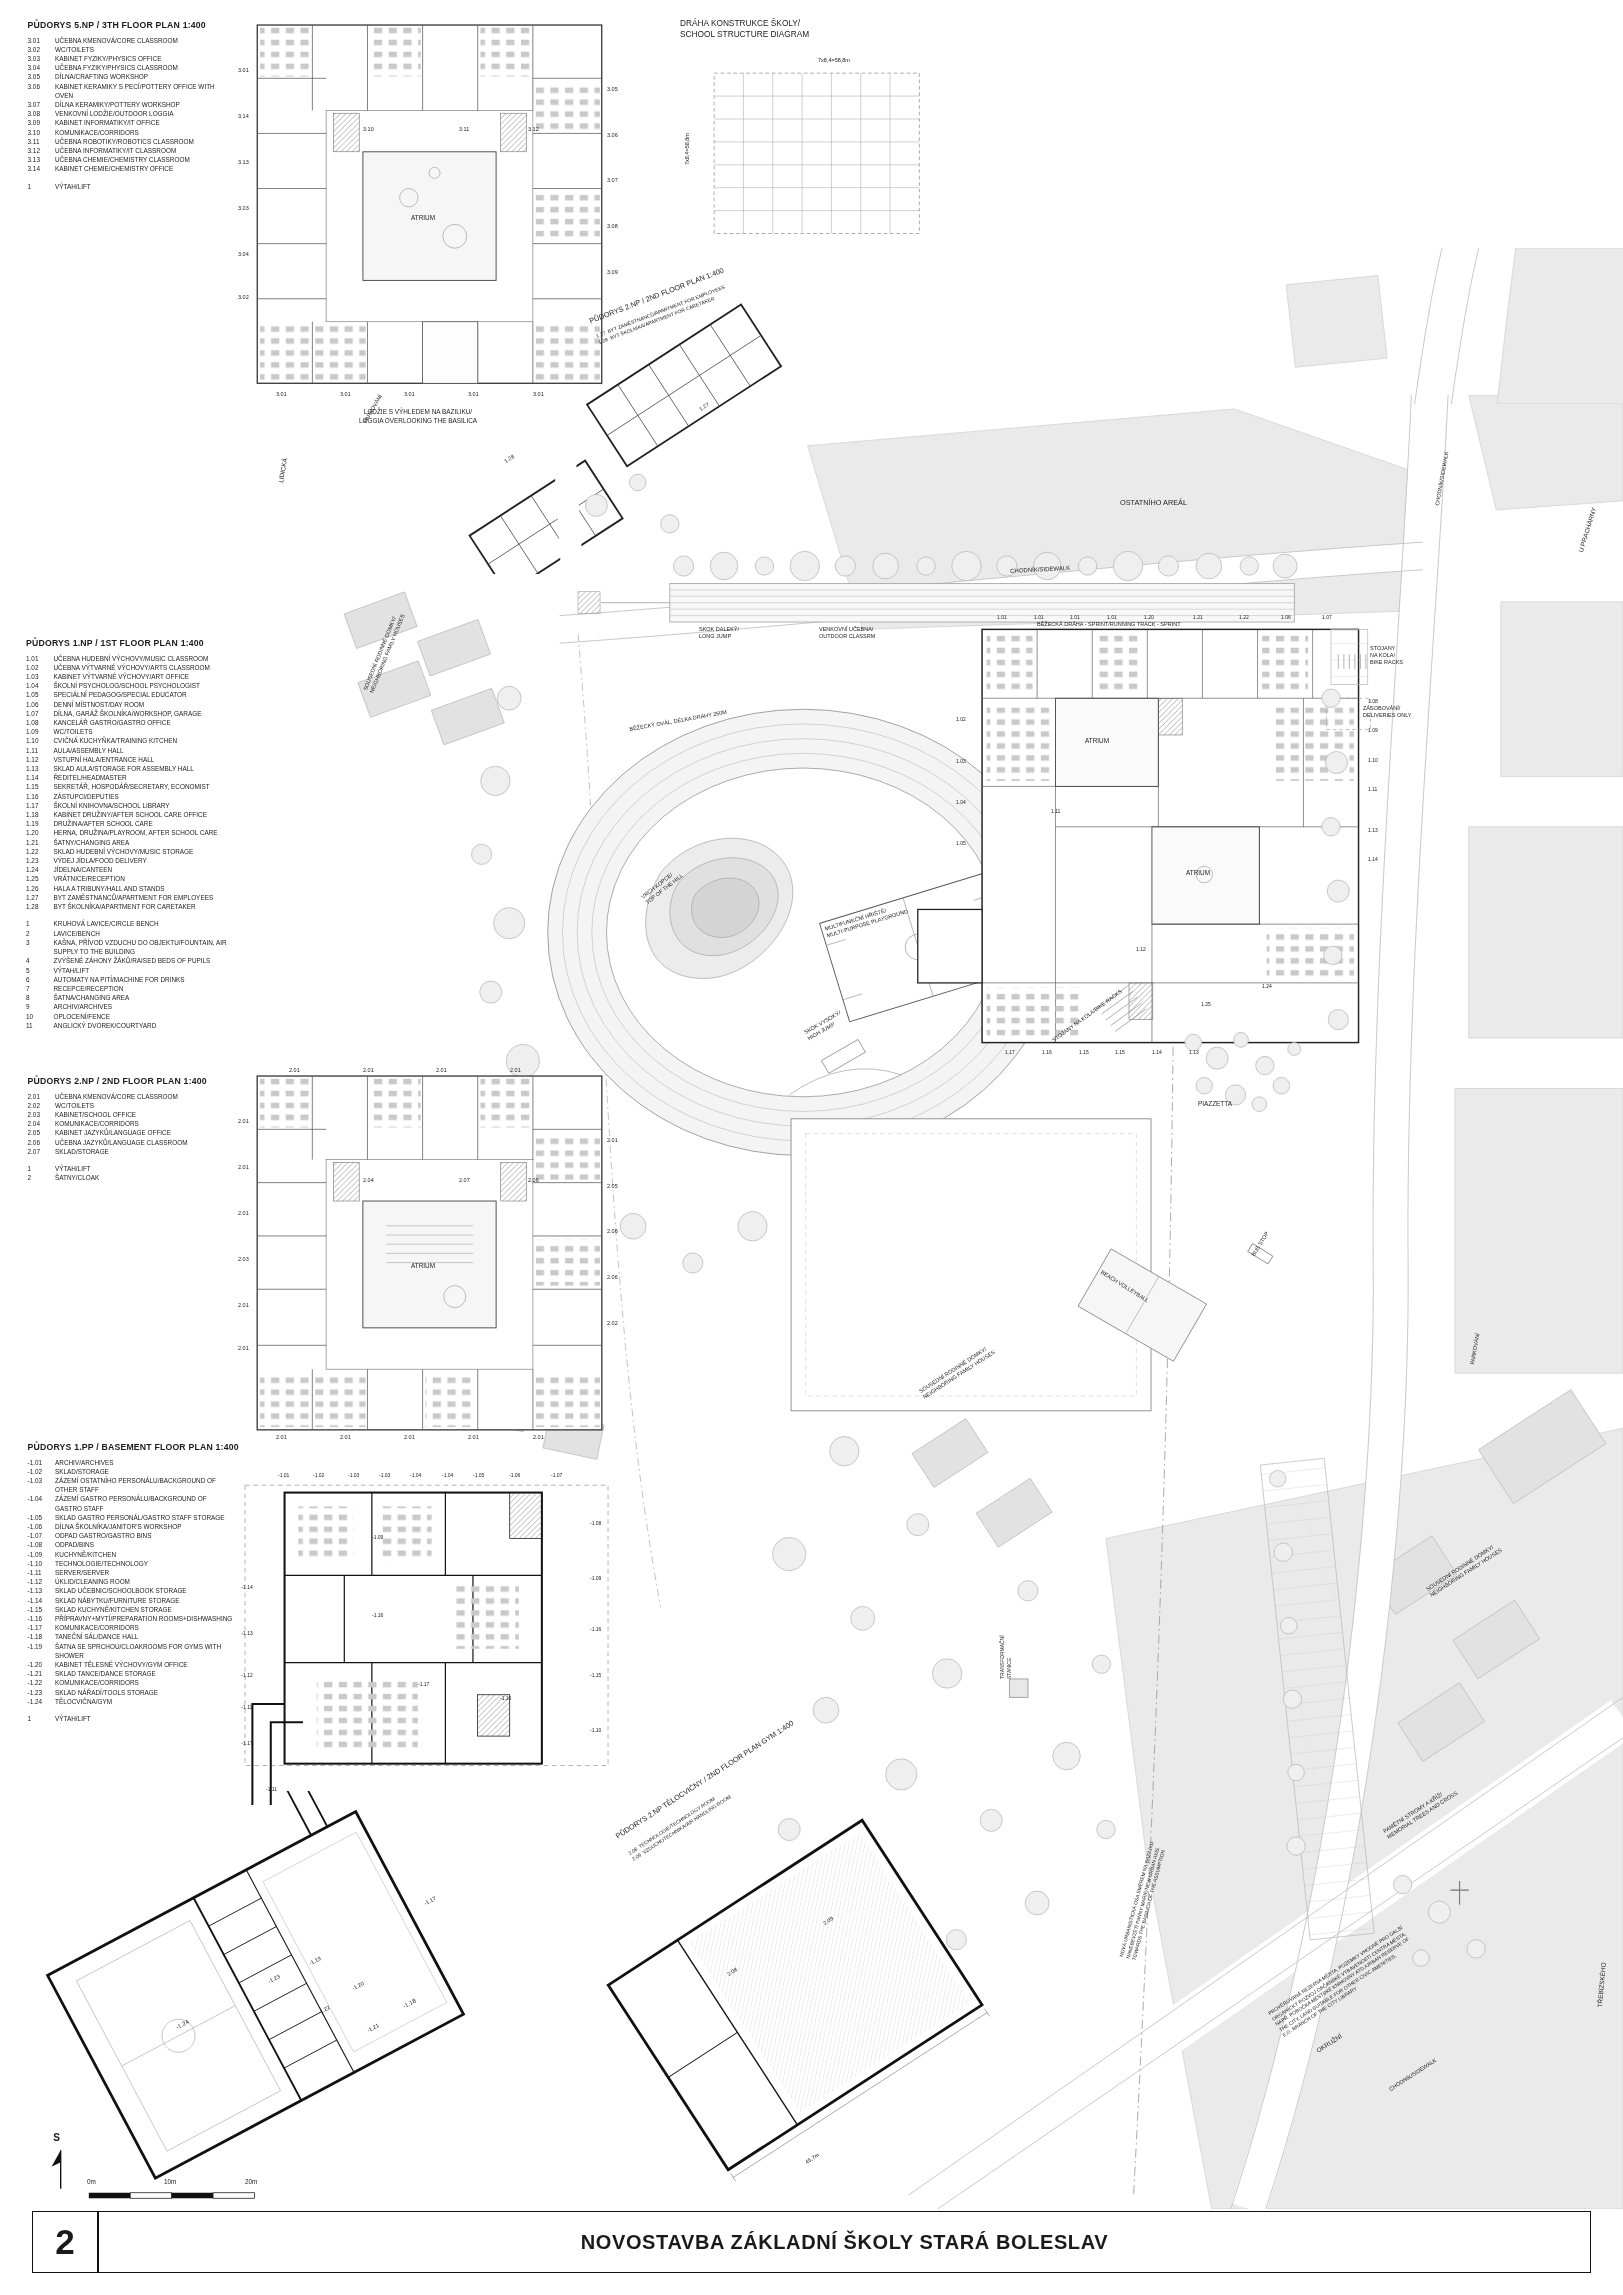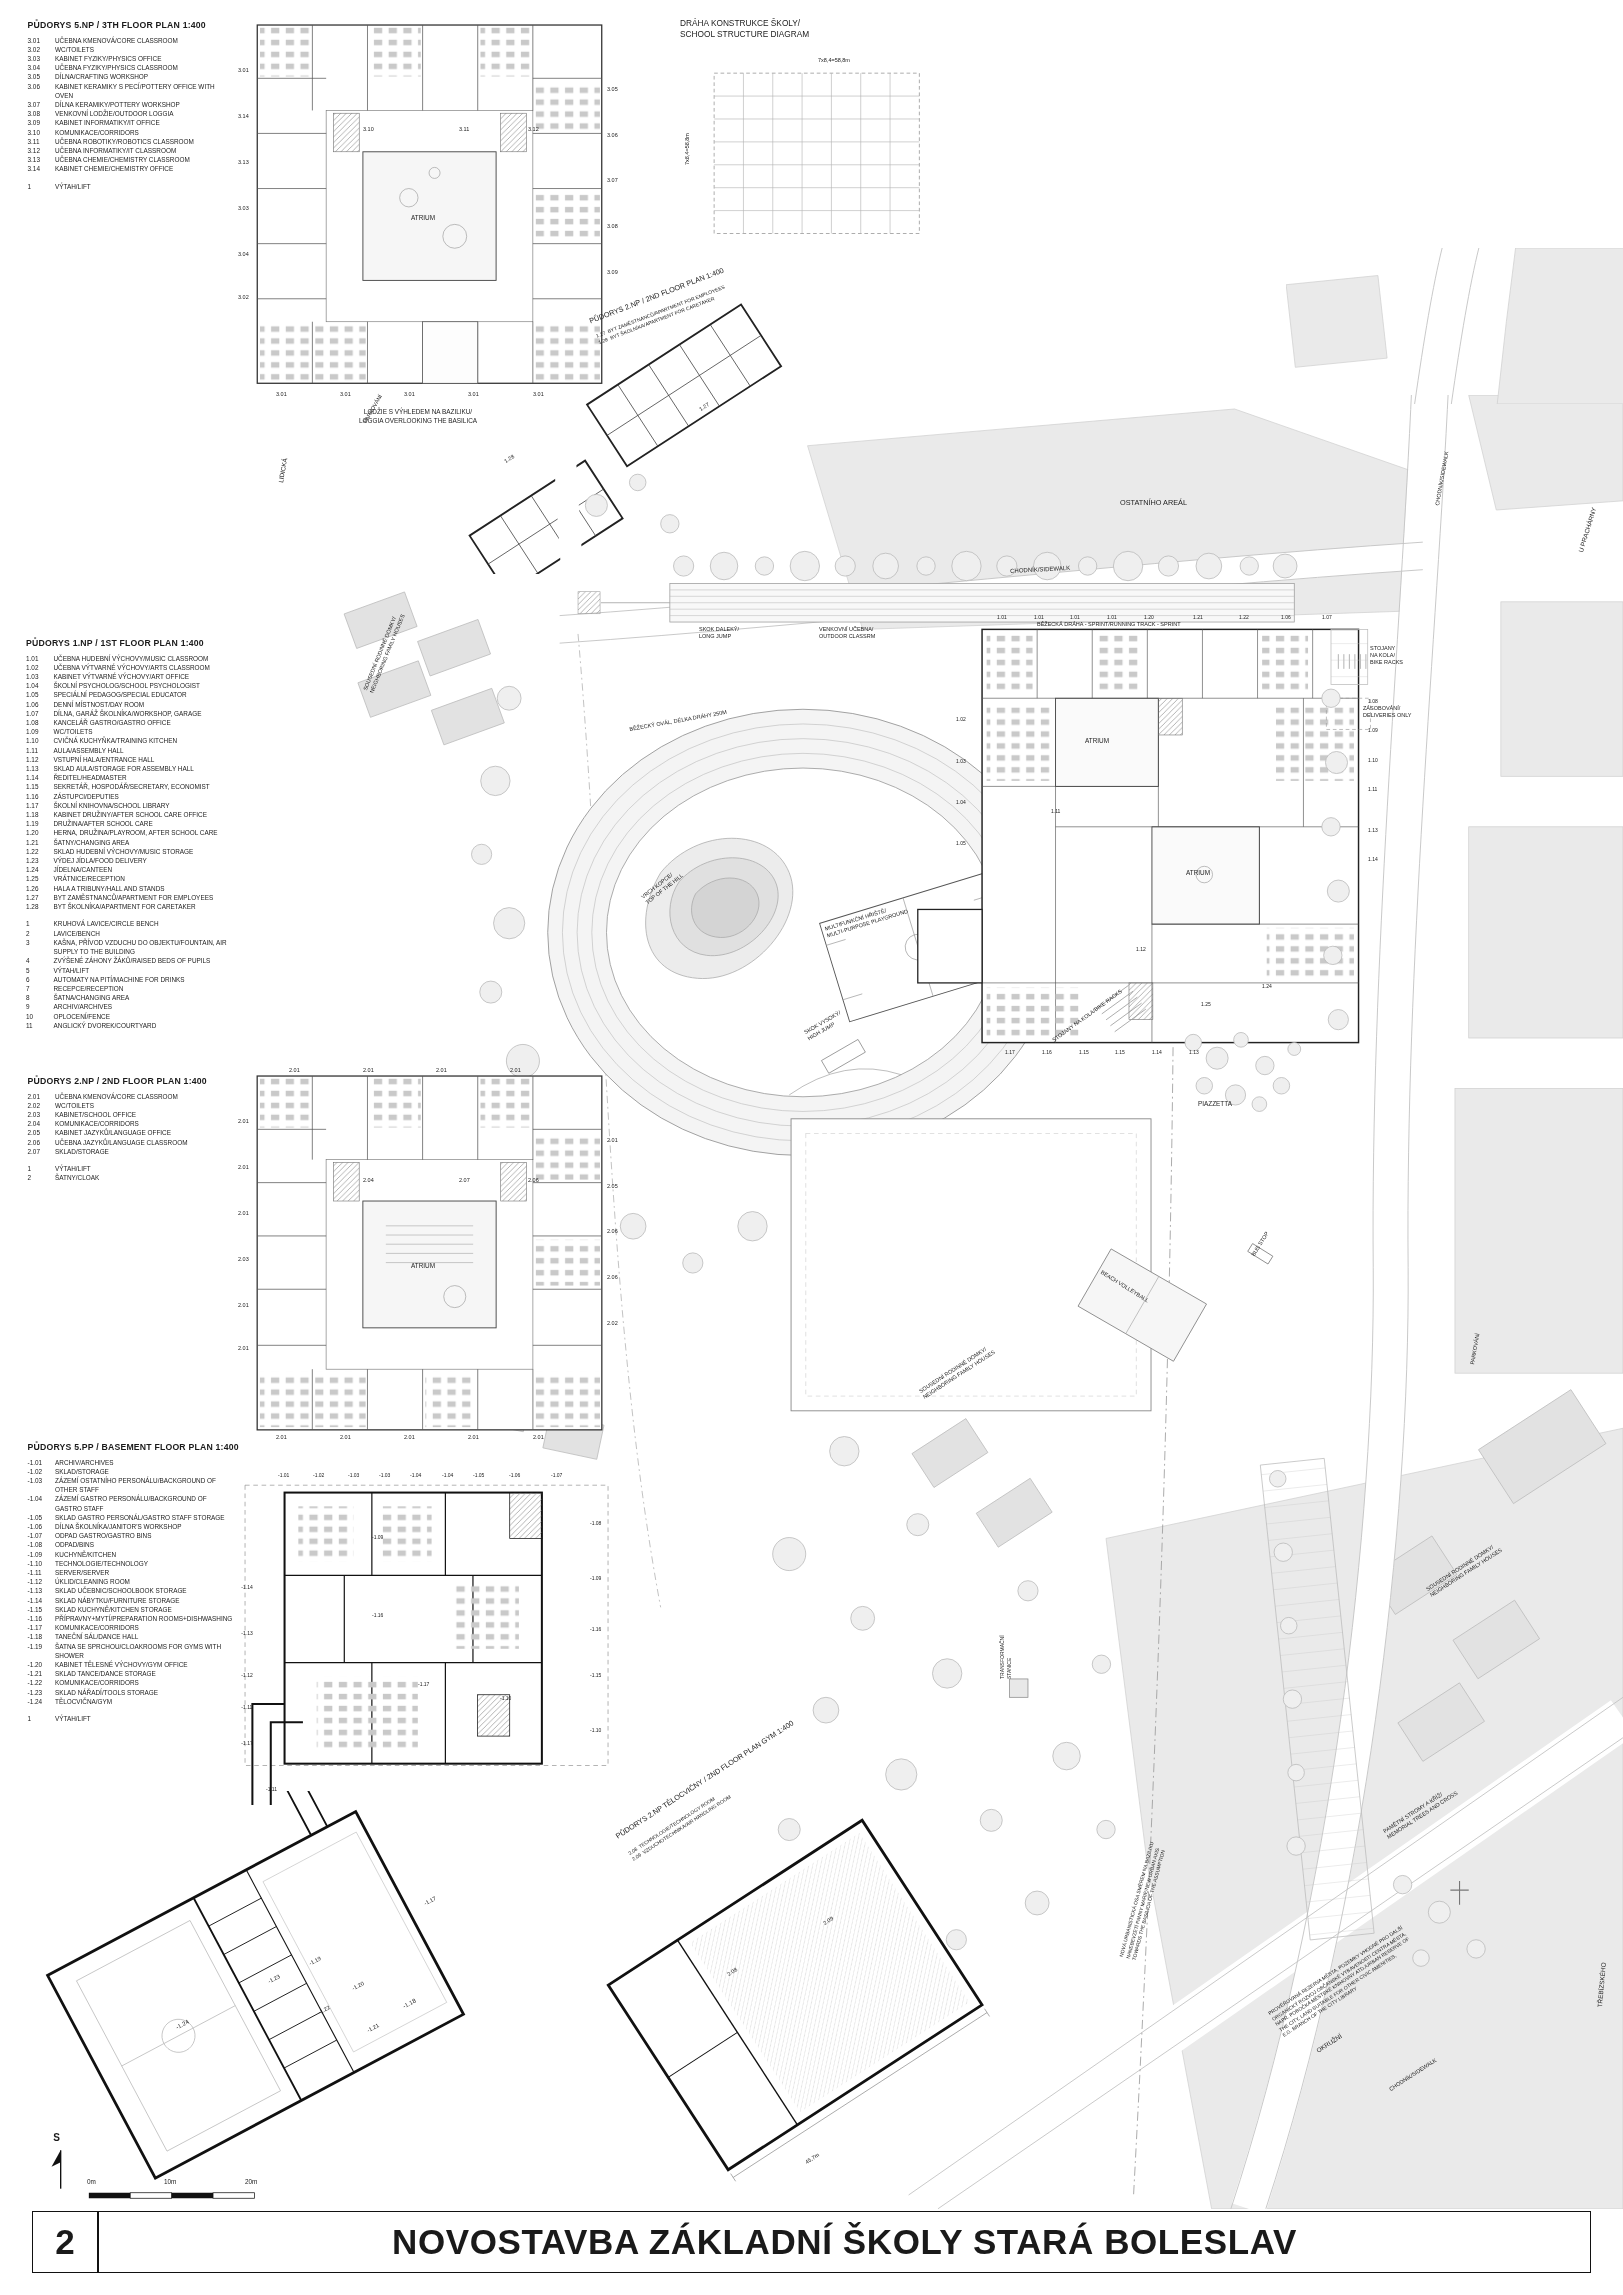--- a/index.html
+++ b/index.html
@@ -11,21 +11,21 @@
   .litems .li{display:flex;font-size:6.4px;line-height:9.2px}
   .li .code{flex:0 0 27.5px}
   .li .lbl{flex:1}
   .litems.gap{margin-top:8.3px}
   .plan{position:absolute}
   .ann{position:absolute;font-size:5.5px;line-height:1.3;white-space:pre;transform-origin:0 0;color:#222}
   .caption{position:absolute;font-size:6.4px;line-height:1.35;text-align:center;white-space:pre-line}
   .structitle{font-size:8.3px;line-height:1.3;white-space:pre-line}
   footer .box{position:absolute;background:#fff;border:1.8px solid #111;display:flex;align-items:center;justify-content:center}
   .sheetno{font-size:35px;font-weight:bold}
-  .sheettitle{font-size:35px;font-weight:bold;letter-spacing:0.6px;white-space:nowrap}
+  .sheettitle{font-size:20px;font-weight:bold;letter-spacing:0.6px;white-space:nowrap}
   .scalelbl{position:absolute;font-size:6.4px}
   .northlbl{position:absolute;font-size:10px;font-weight:bold}
   svg{display:block}
 </style>
 </head>
 <body>
 
 <svg width="0" height="0" style="position:absolute" aria-hidden="true">
   <defs>
     <pattern id="desks" width="16" height="13" patternUnits="userSpaceOnUse">
@@ -736,21 +736,21 @@
     <span class="ann" style="left: 211px; top: 1.8px;">2.01</span>
     <span class="ann" style="left: 285px; top: 1.8px;">2.01</span>
     <span class="ann" style="left: 51px; top: 369px;">2.01</span>
     <span class="ann" style="left: 115px; top: 369px;">2.01</span>
     <span class="ann" style="left: 179px; top: 369px;">2.01</span>
     <span class="ann" style="left: 243px; top: 369px;">2.01</span>
     <span class="ann" style="left: 308px; top: 369px;">2.01</span>
   </div>
 
 <section class="legend" style="left:27.5px;top:1442px;width:207px">
-  <h3 class="ltitle">PŮDORYS 5.PP / BASEMENT FLOOR PLAN 1:400</h3>
+  <h3 class="ltitle">PŮDORYS 1.PP / BASEMENT FLOOR PLAN 1:400</h3>
   <div class="litems">
 
   <div class="li">
         <span class="code">-1.01</span>
         <span class="lbl">ARCHIV/ARCHIVES</span>
       </div>
       <div class="li">
         <span class="code">-1.02</span>
         <span class="lbl">SKLAD/STORAGE</span>
       </div>

